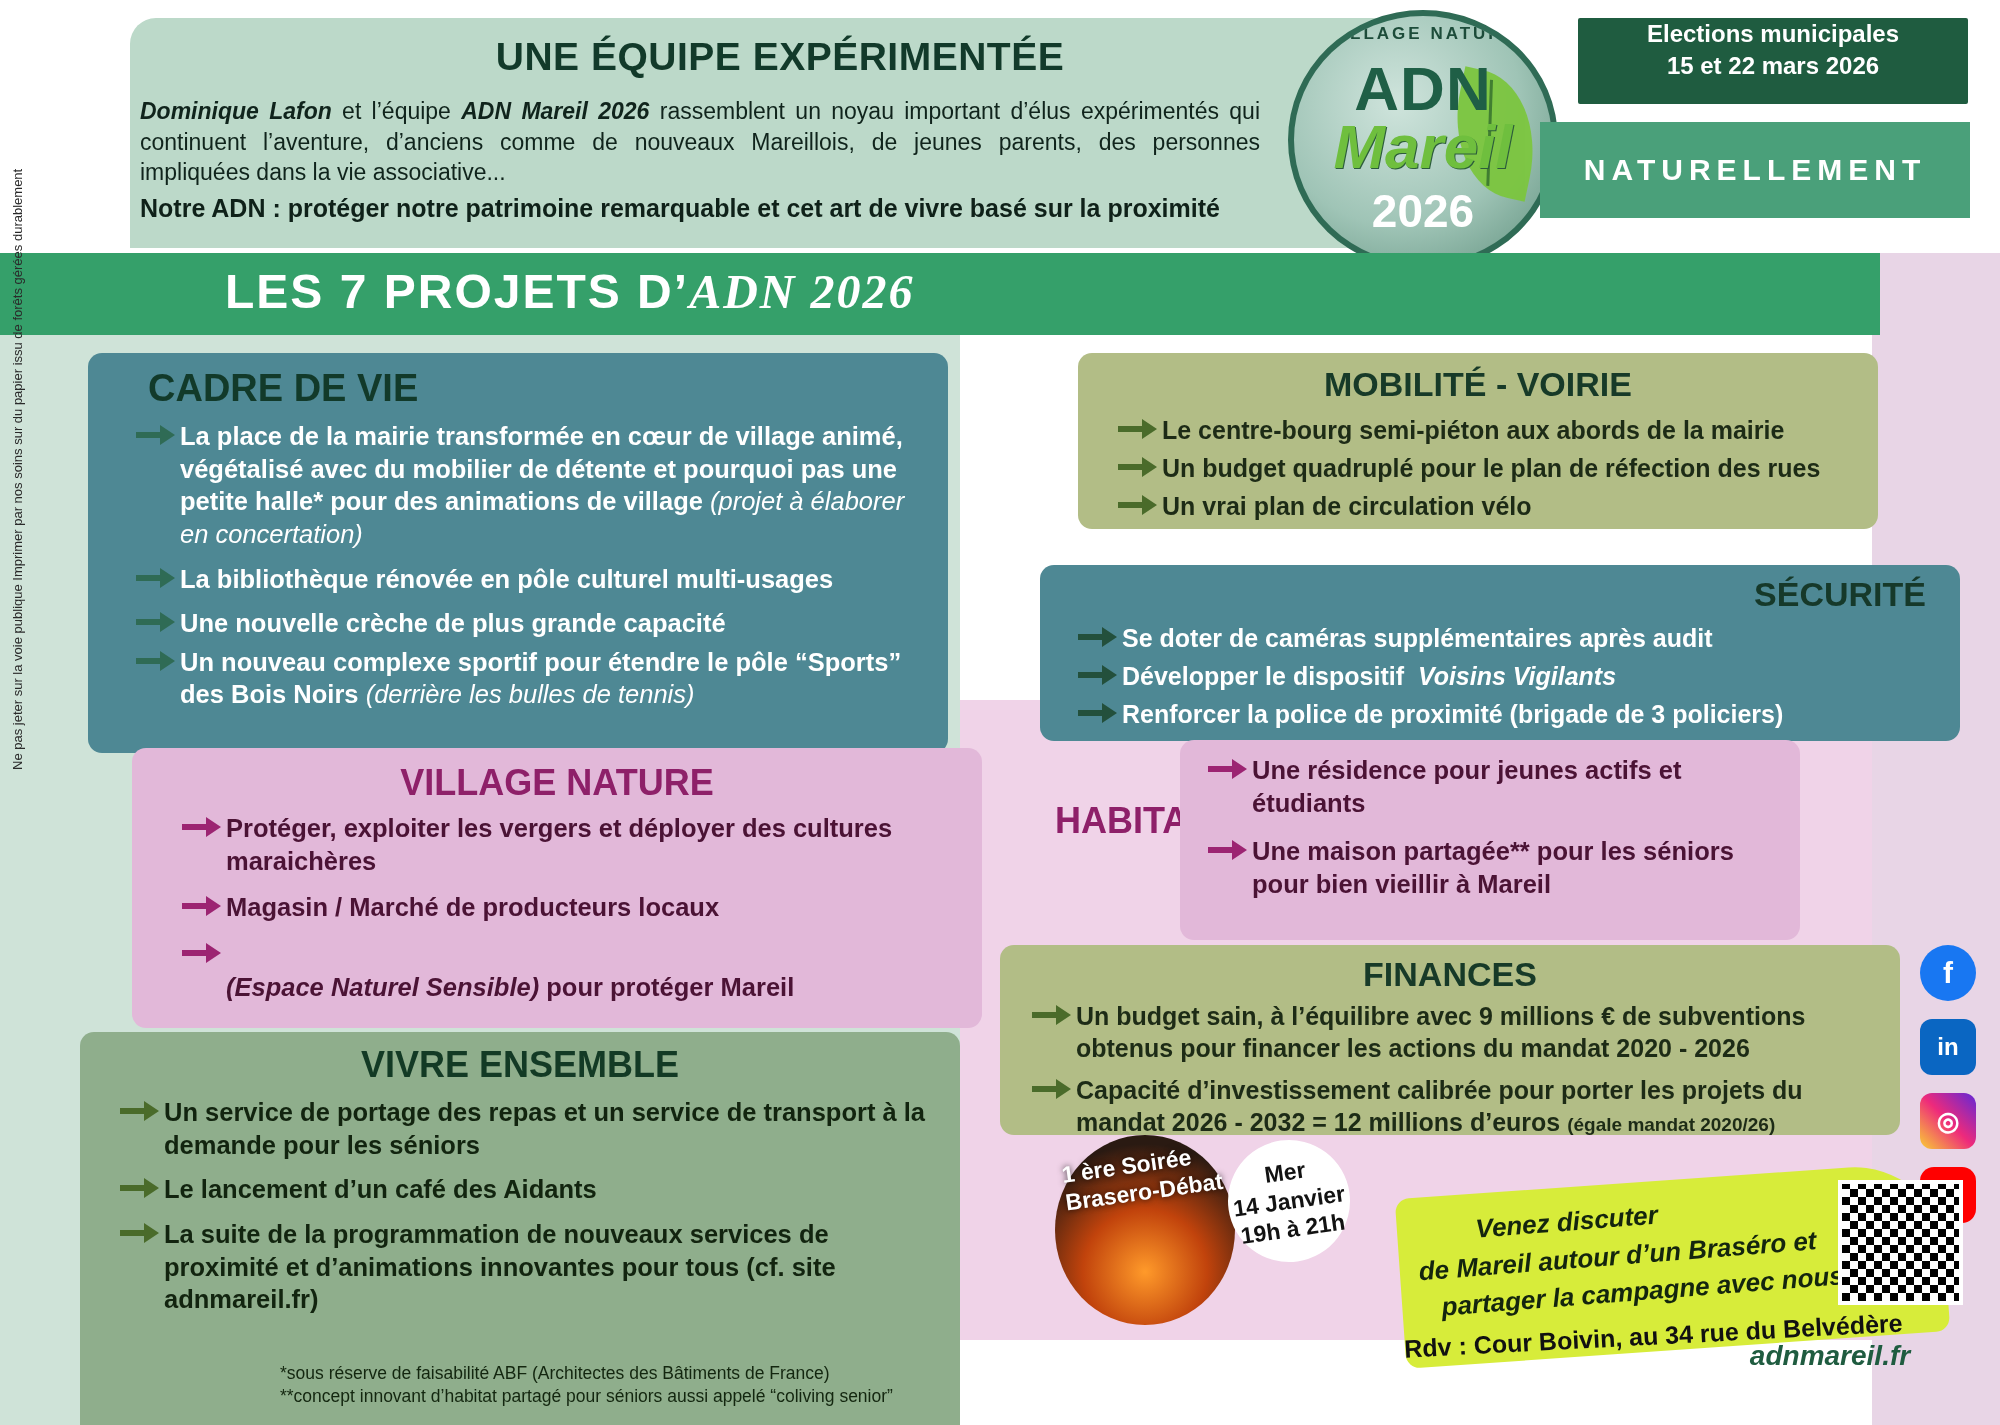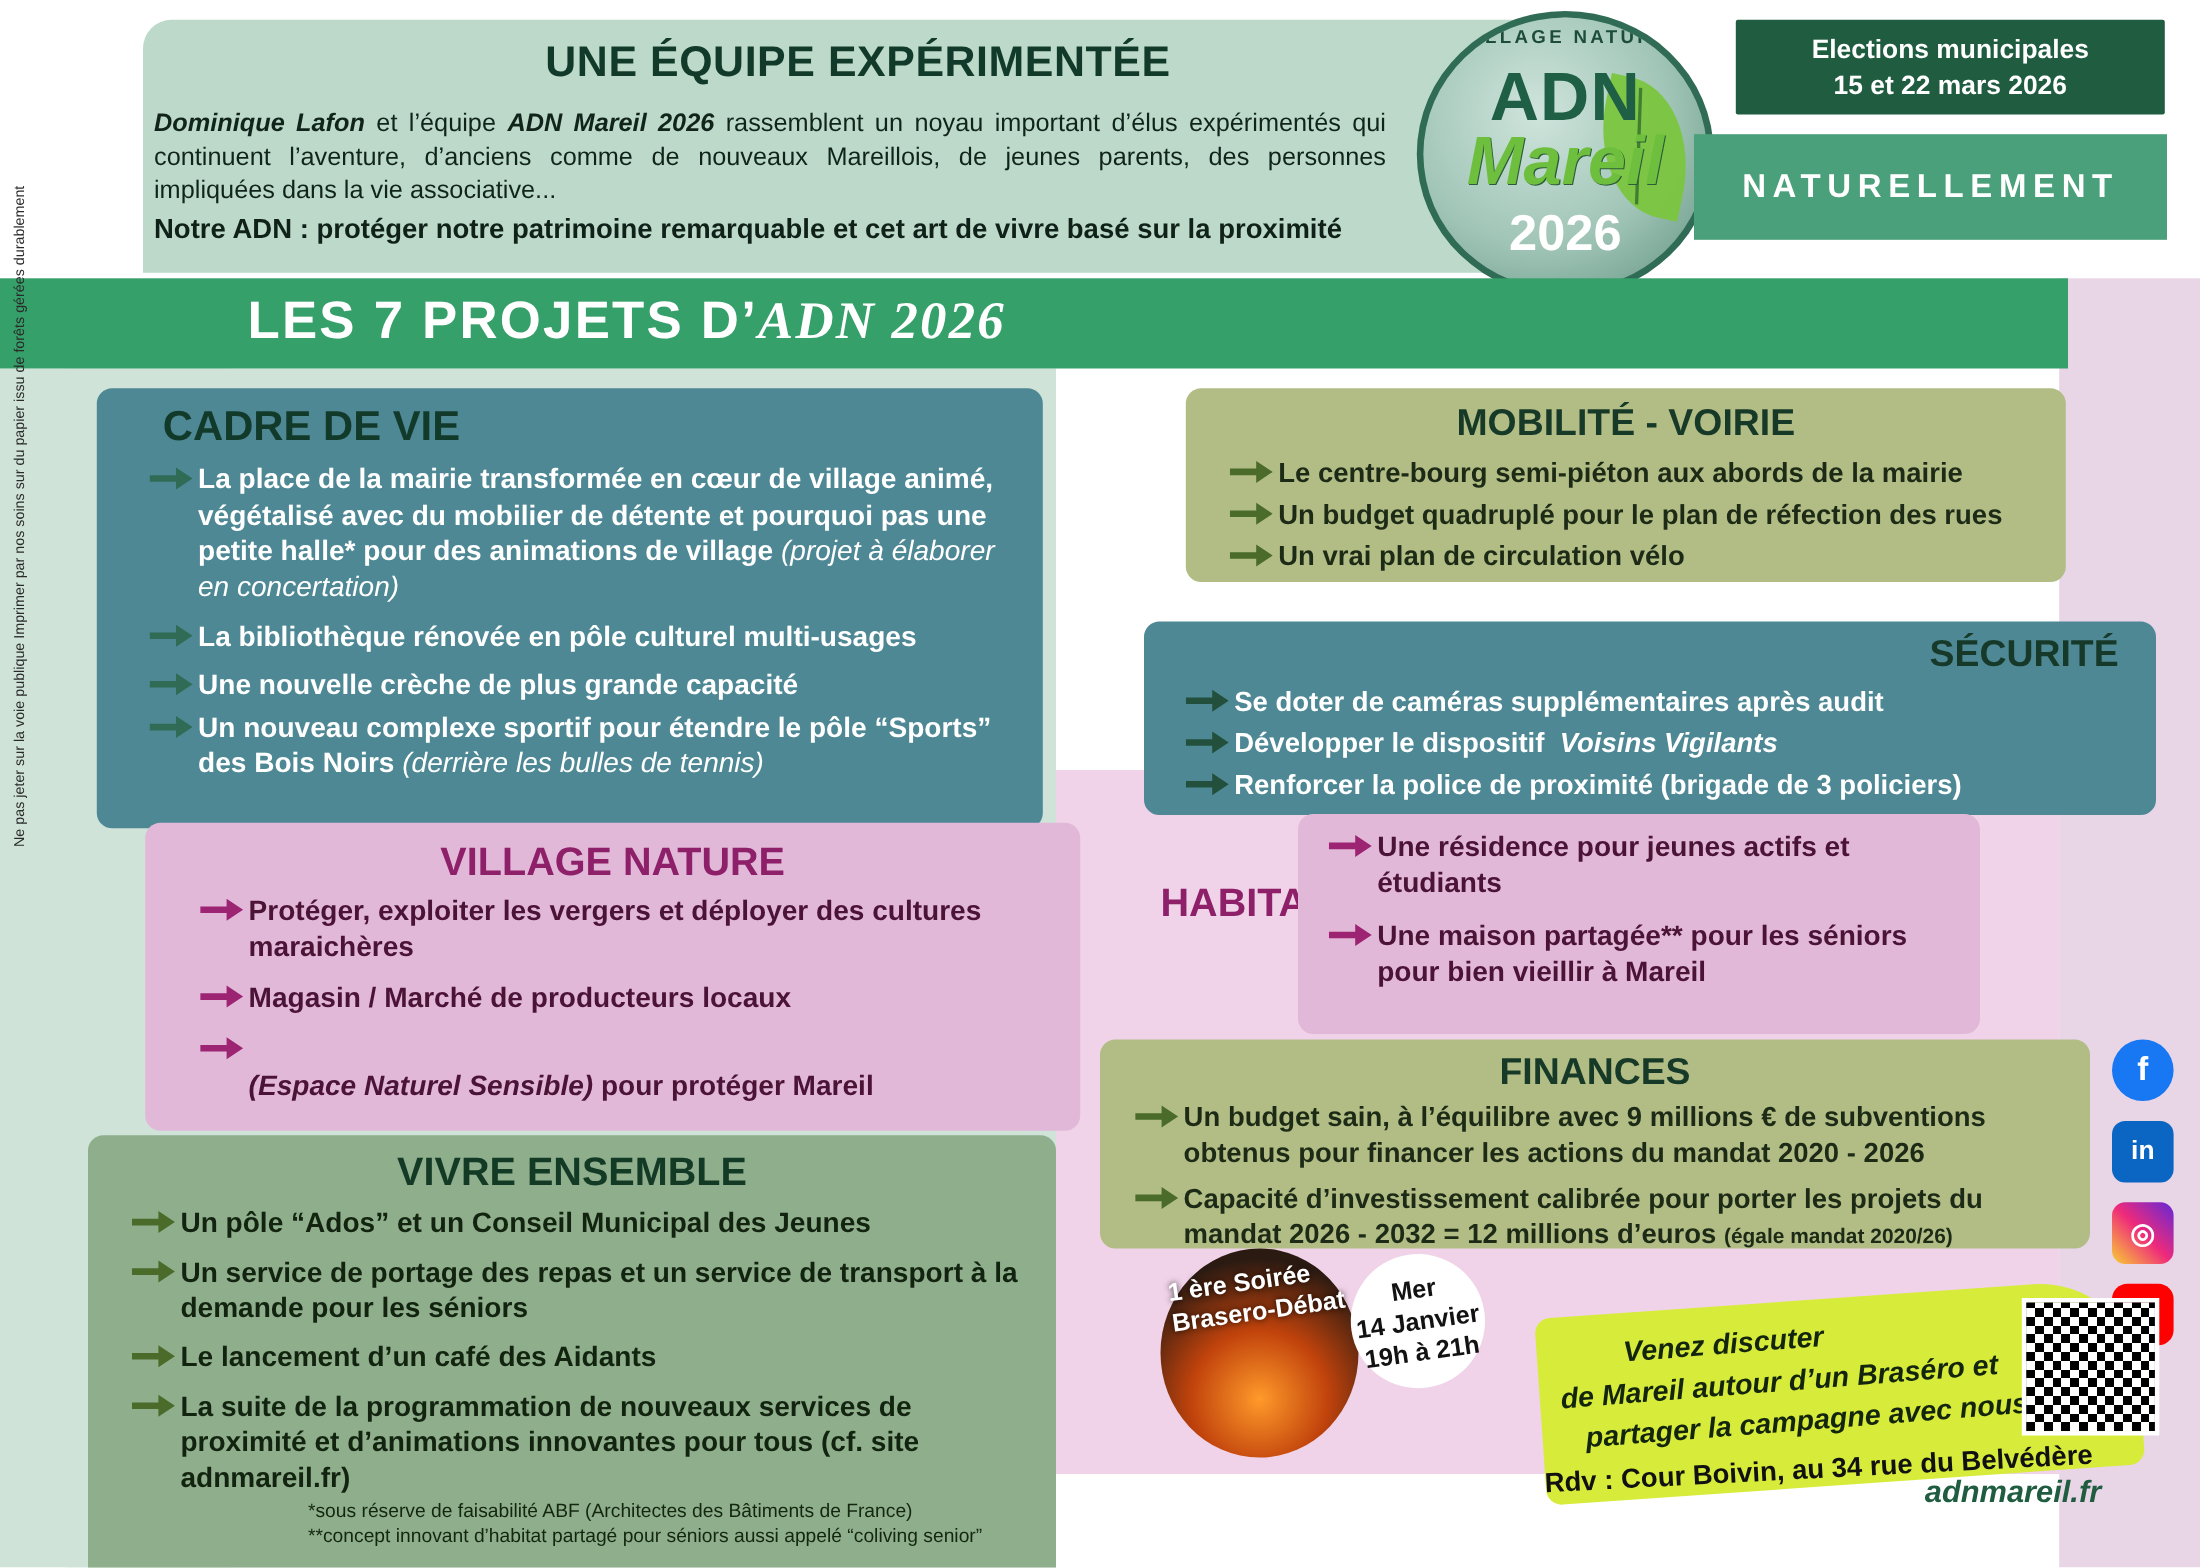--- a/index.html
+++ b/index.html
@@ -64,21 +64,21 @@
   }
   .logo-leaf:after{
     content:""; position:absolute; left:42%; top:6%; width:3px; height:88%;
     background:#3c7a2a; transform:rotate(-10deg);
   }
 
   
   .elections {
     position:absolute; left:1578px; top:18px; width:390px; height:86px;
     background:#1f5c40; color:#ffffff; text-align:center;
-    padding-top:12px; font-size:24px; font-weight:bold; line-height:1.35;
+    font-size:24px; font-weight:bold; line-height:1.35;
     border-radius:2px;
   }
   .naturellement {
     position:absolute; left:1540px; top:122px; width:430px; height:96px;
     background:#4aa07a; color:#ffffff;
     display:flex; align-items:center; justify-content:center;
     font-size:30px; font-weight:bold; letter-spacing:6px;
   }
 
   
@@ -465,28 +465,20 @@
 
   <div class="card c-vivre">
     <h2>VIVRE ENSEMBLE</h2>
     <div class="list">
       <div class="bullet-row" style="margin-bottom:12px;">
         <span class="arrow">
           <svg width="40" height="22" viewBox="0 0 40 22">
               <path d="M0 8 h24 v-7 l15 10 -15 10 v-7 H0 z" fill="#4a6b2a"></path>
             </svg>
         </span>
-        <span class="btext">Un pôle “Ados” et un Conseil Municipal des Jeunes</span>
-      </div>
-      <div class="bullet-row" style="margin-bottom:12px;">
-        <span class="arrow">
-          <svg width="40" height="22" viewBox="0 0 40 22">
-              <path d="M0 8 h24 v-7 l15 10 -15 10 v-7 H0 z" fill="#4a6b2a"></path>
-            </svg>
-        </span>
         <span class="btext">Un service de portage des repas et un service de transport à la demande pour les séniors</span>
       </div>
       <div class="bullet-row" style="margin-bottom:12px;">
         <span class="arrow">
           <svg width="40" height="22" viewBox="0 0 40 22">
               <path d="M0 8 h24 v-7 l15 10 -15 10 v-7 H0 z" fill="#4a6b2a"></path>
             </svg>
         </span>
         <span class="btext">Le lancement d’un café des Aidants</span>
       </div>

